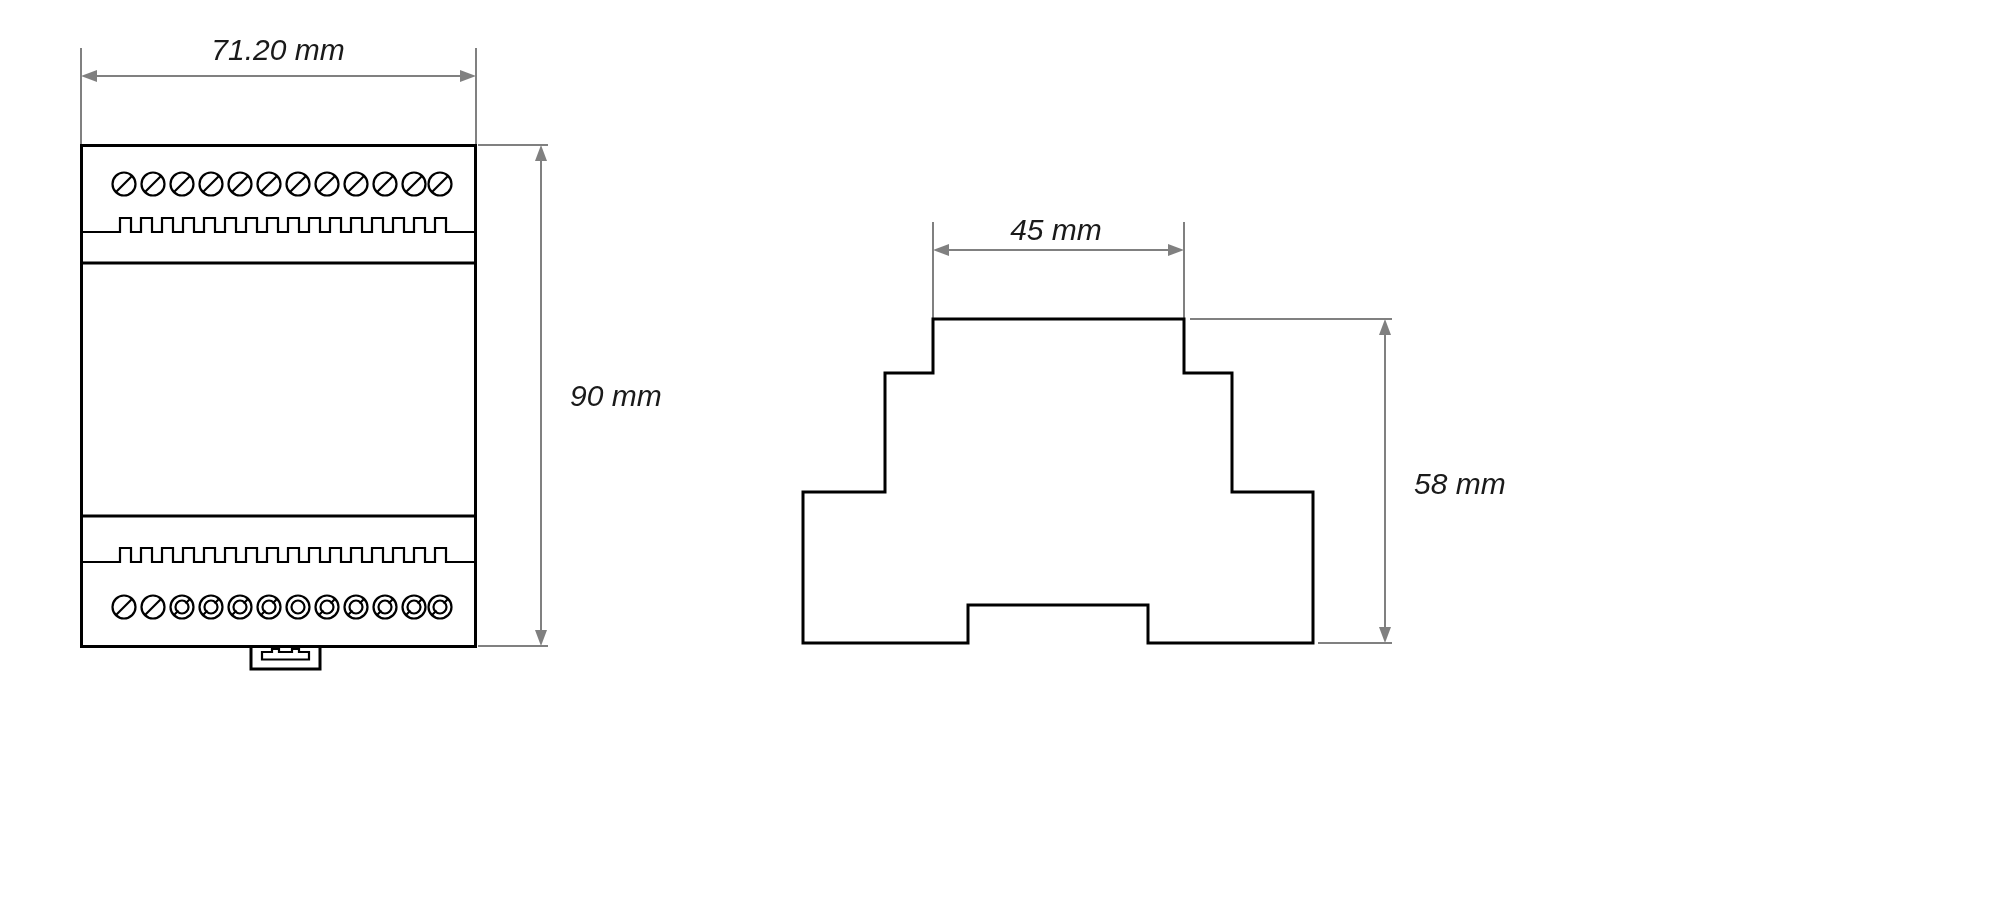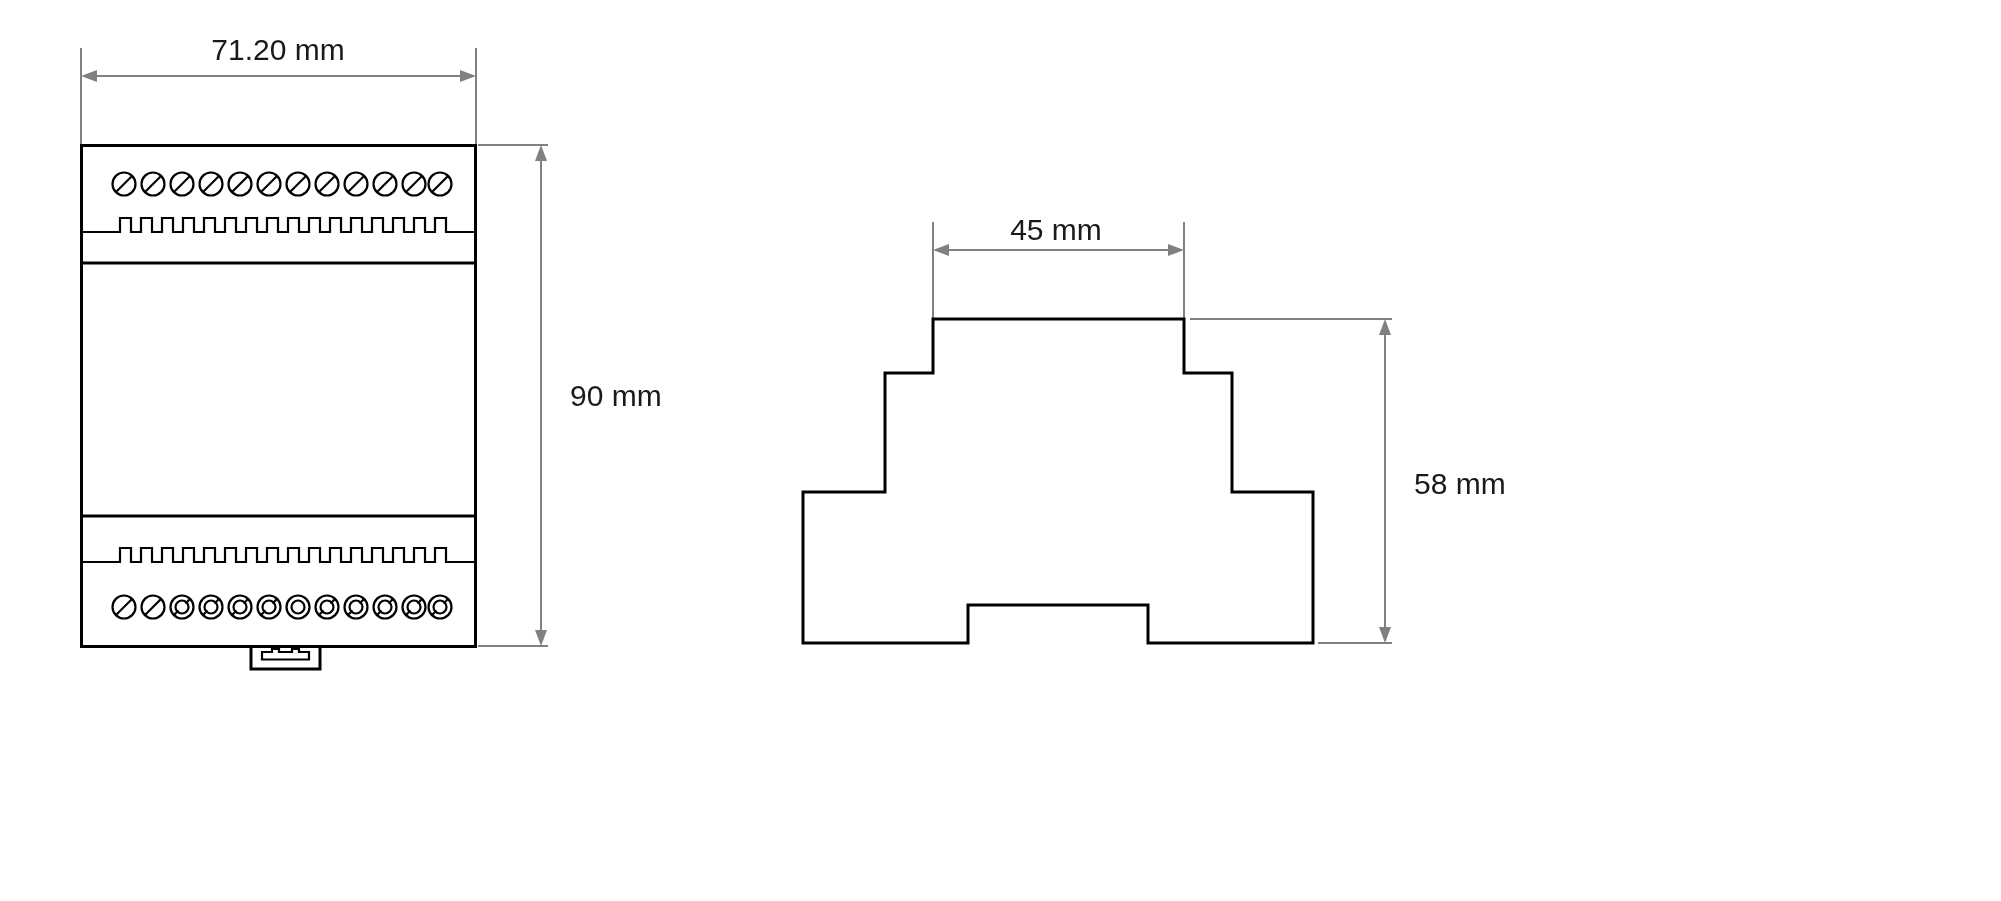--- a/index.html
+++ b/index.html
@@ -14,20 +14,21 @@
     font-family: "Liberation Sans", sans-serif;
     overflow: hidden;
     position: relative;
   }
   #drawing-root {
     position: absolute;
     left: 0;
     top: 0;
     width: 2001px;
     height: 901px;
+    font-style: italic;
   }
   svg.cad {
     display: block;
     width: 2001px;
     height: 901px;
   }
   .outline {
     fill: none;
     stroke: #000000;
     stroke-width: 3;

